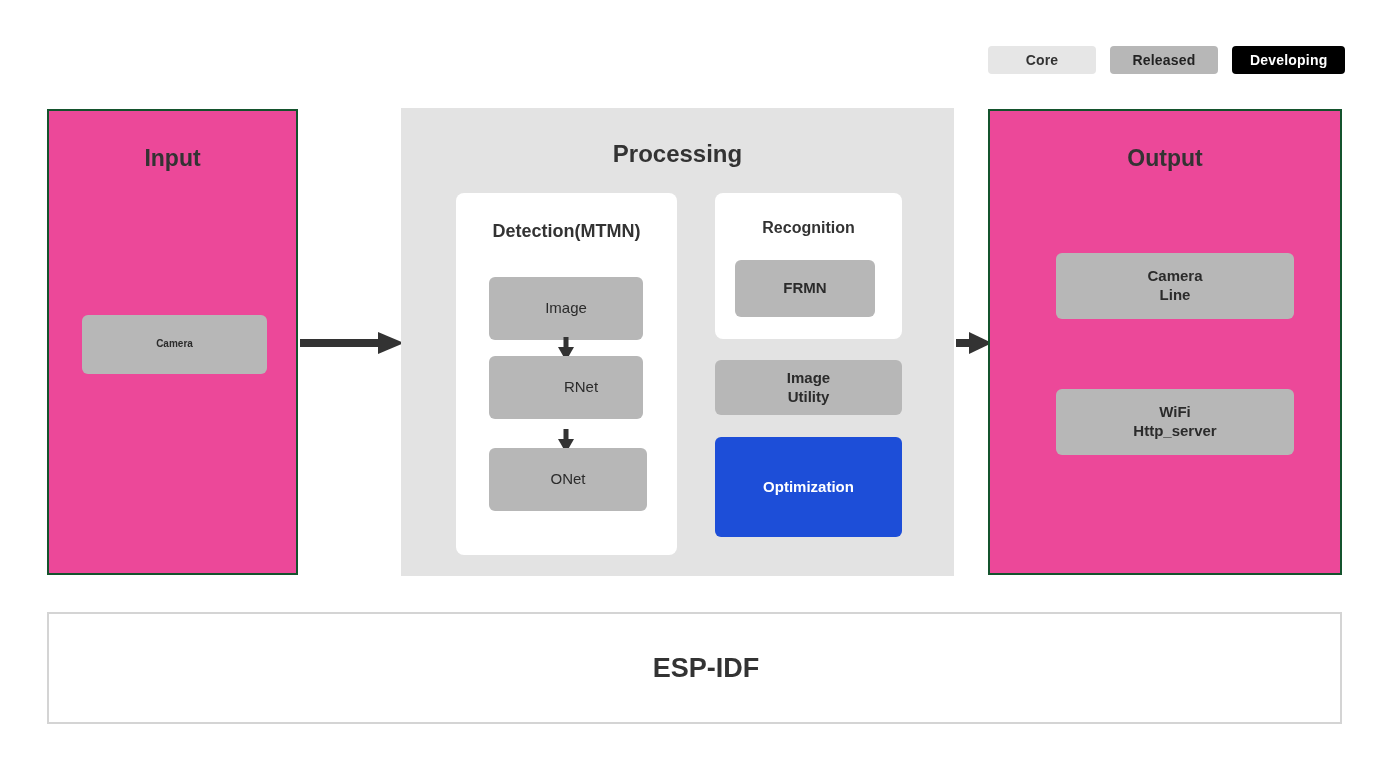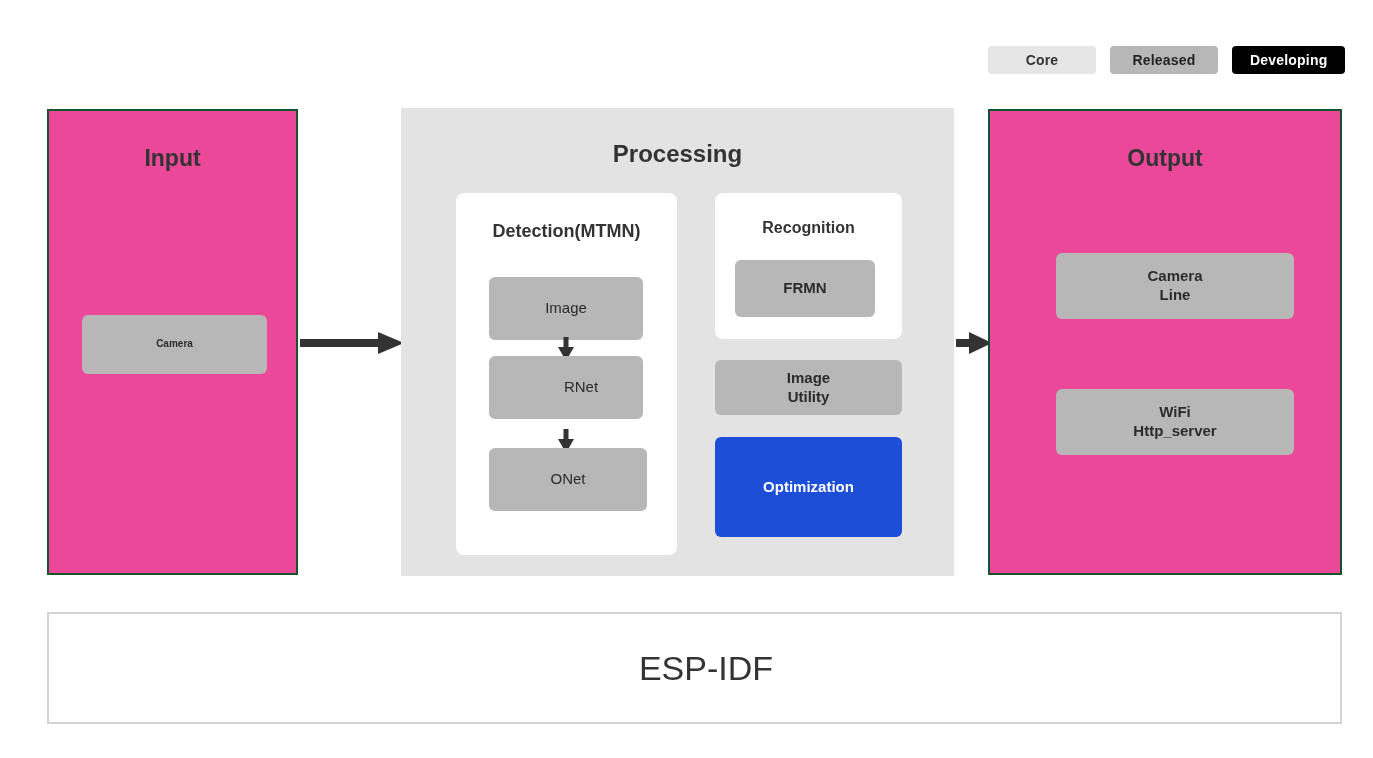--- a/index.html
+++ b/index.html
@@ -135,23 +135,23 @@
     position: absolute;
     left: 47px; top: 612px; width: 1295px; height: 112px;
     box-sizing: border-box;
     border: 2px solid #d4d4d4;
     background: #ffffff;
     display: flex;
     align-items: center;
     justify-content: center;
   }
   #espidf-label {
-    font-size: 34px;
-    color: #333333;
-    font-weight: normal;
+    font-size: 27px;
+    color: #333333;
+    font-weight: bold;
     margin-left: 23px;
   }
 </style>
 </head>
 <body>
 
 <div id="legend">
   <div class="legend-badge legend-core">
     <span>Core</span>
   </div>

